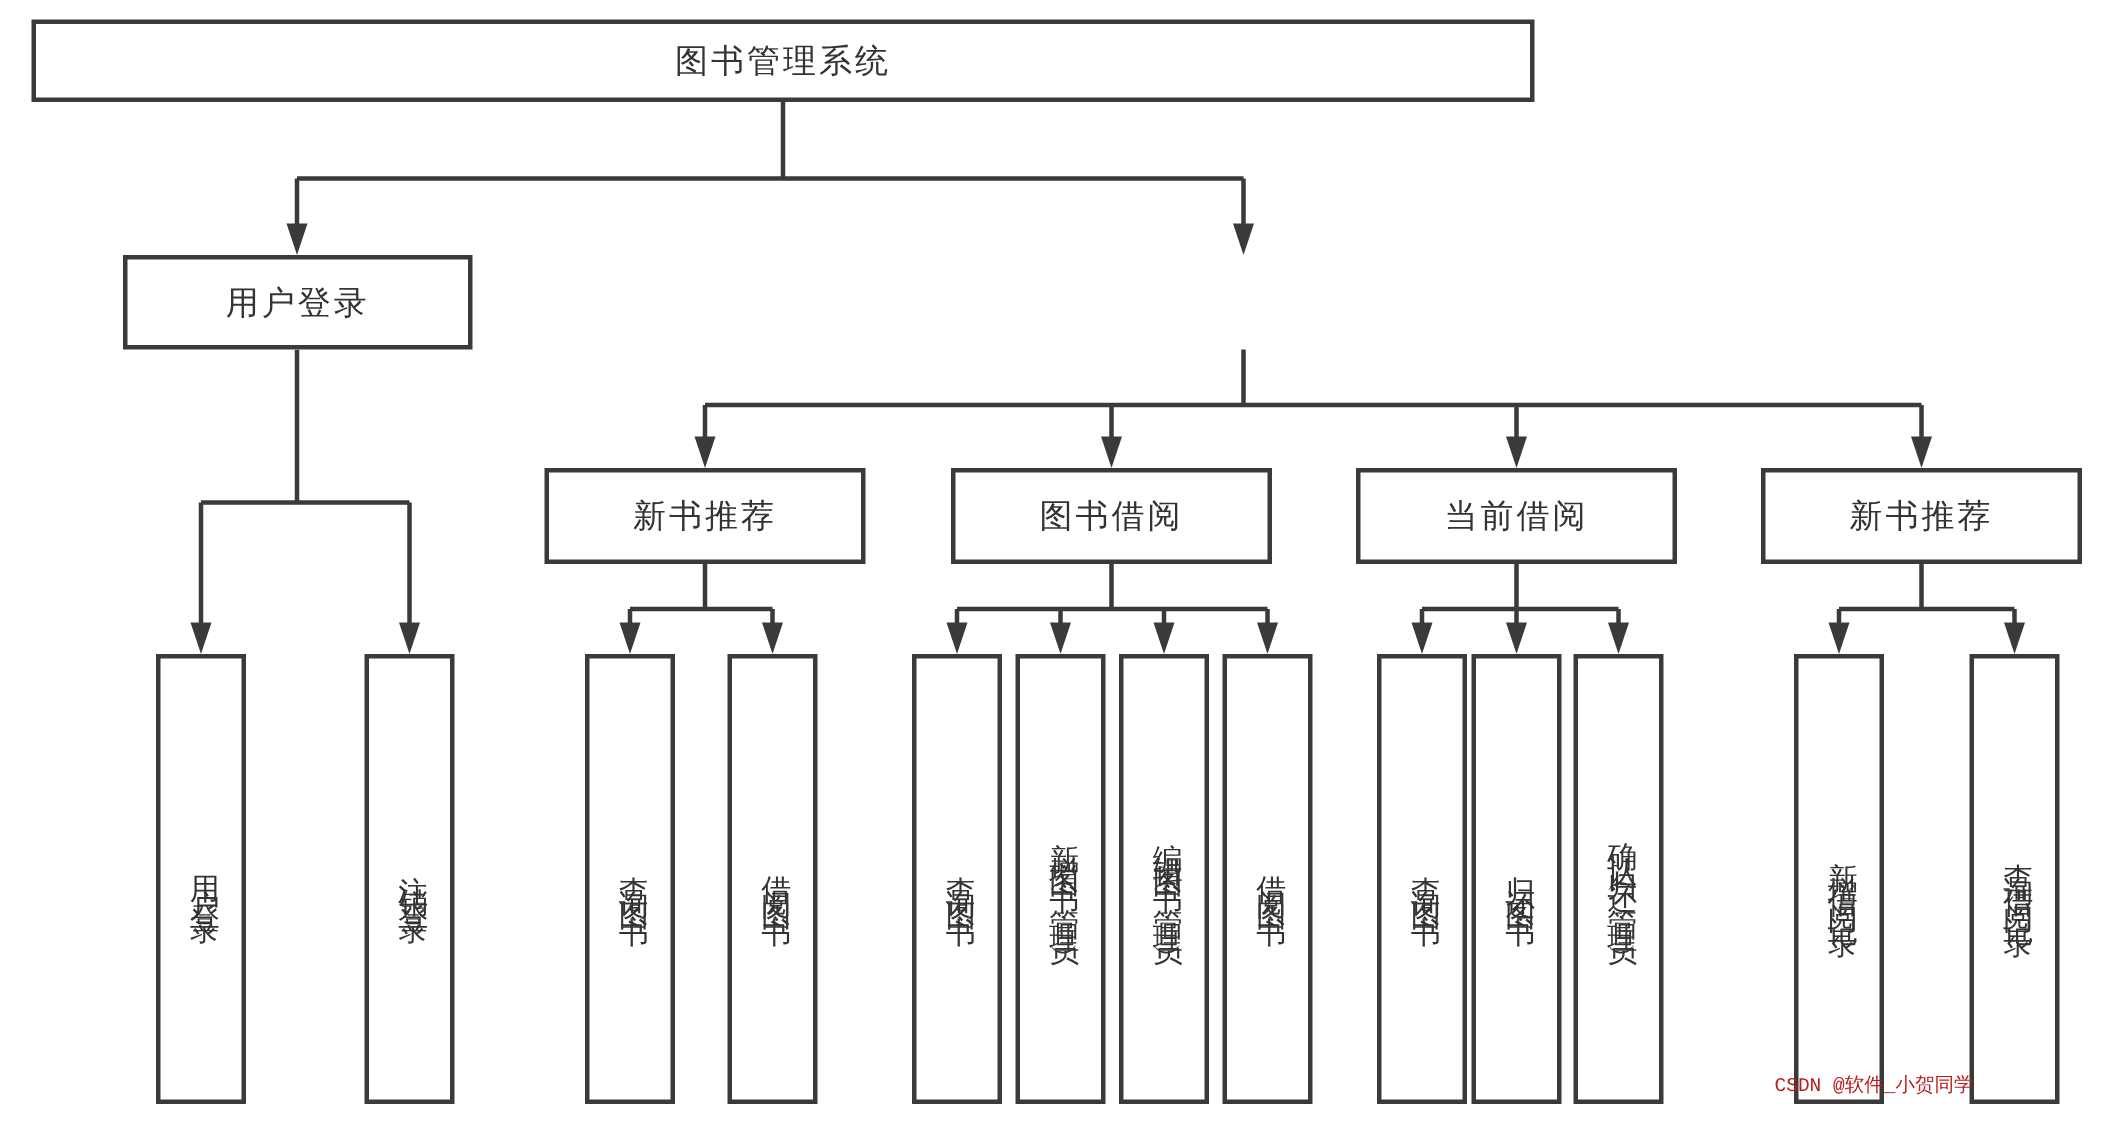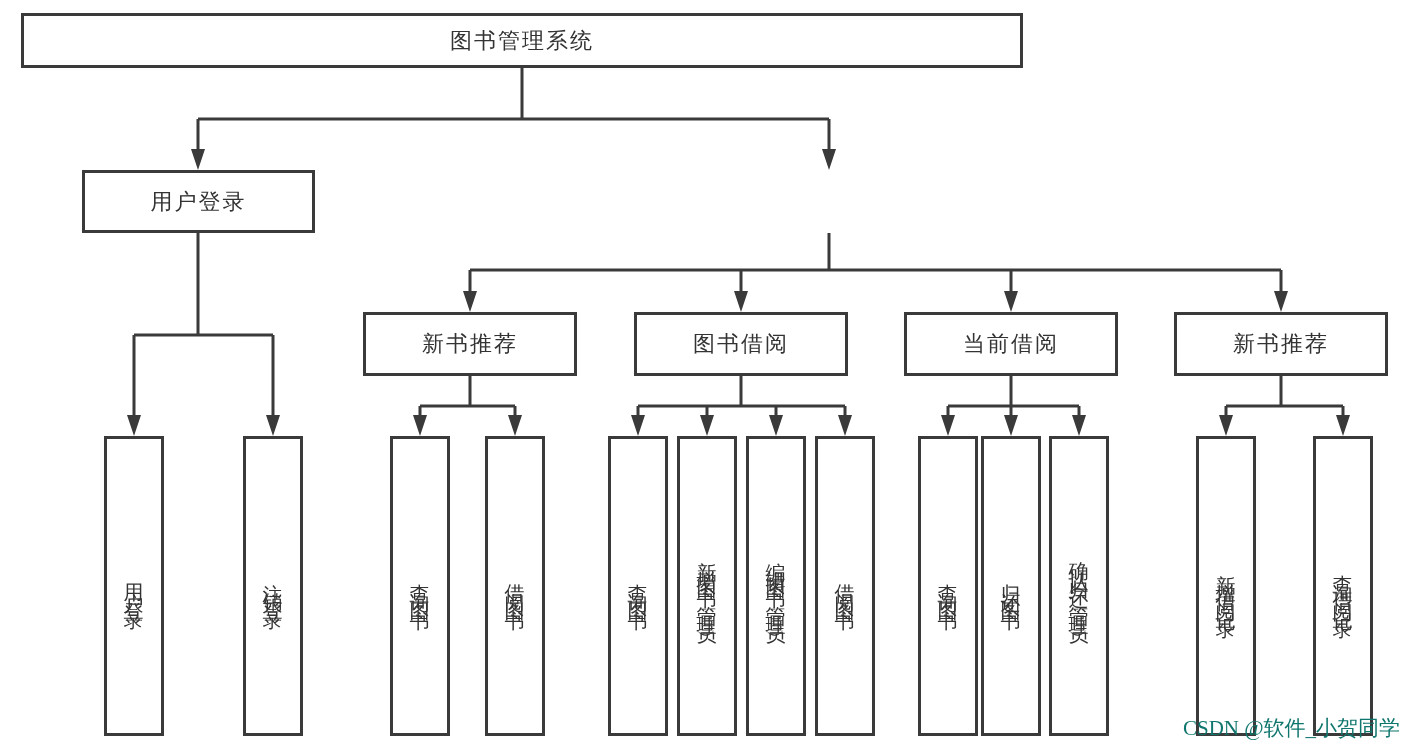--- a/index.html
+++ b/index.html
@@ -1,21 +1,21 @@
 <!DOCTYPE html>
 <html><head>
 <meta charset="utf-8">
 <style>
   html, body { margin: 0; padding: 0; background: #ffffff; }
   #canvas {
     position: relative;
     width: 1405px;
     height: 747px;
     background: #ffffff;
-    font-family: Liberation Serif, serif;
+    font-family: Liberation Mono, monospace;
     color: #333333;
     overflow: hidden;
   }
   #edges {
     position: absolute;
     left: 0; top: 0;
     width: 1405px; height: 747px;
     pointer-events: none;
   }
   #edges path {
@@ -54,22 +54,22 @@
     text-orientation: mixed;
     font-size: 20px;
     letter-spacing: 9px;
     line-height: 1;
     white-space: nowrap;
   }
   .watermark {
     position: absolute;
     left: 1183px;
     top: 714px;
-    font-size: 21px;
-    color: #0f766e;
+    font-size: 13px;
+    color: #b91c1c;
     white-space: nowrap;
   }
 </style>
 </head>
 <body>
 
 <div id="canvas">
 
   <svg id="edges" viewBox="0 0 1405 747" xmlns="http://www.w3.org/2000/svg">
     <g>

